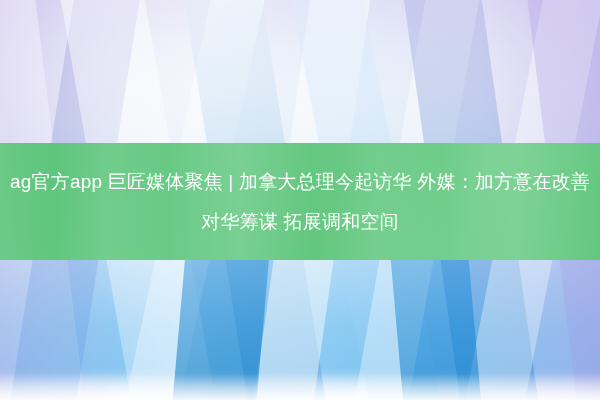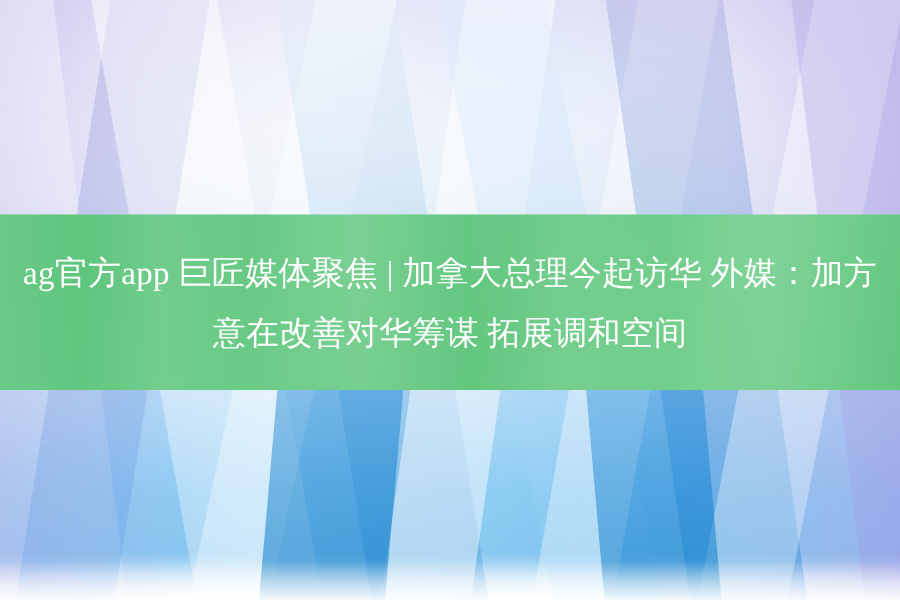--- a/index.html
+++ b/index.html
@@ -208,29 +208,28 @@
       linear-gradient(105deg, #59c378 0%, #6bcb87 34%, #63c77f 55%, #74cf8e 78%, #63c77f 100%);
     display: flex;
     align-items: center;
     justify-content: center;
     box-sizing: border-box;
     padding: 0 6px;
   }
 
   .headline-text {
     color: #ffffff;
-    font-size: 22px;
+    font-size: 19px;
     line-height: 40px;
     font-weight: 400;
     text-align: center;
     letter-spacing: 0.2px;
     white-space: normal;
     word-break: break-word;
     max-width: 590px;
-    font-family: Liberation Serif, serif;
   }
 </style>
 </head>
 <body>
 
 <div class="screenshot">
 
   <div class="bg-art">
     <div class="bg-base"></div>
     <div class="bg-hwash"></div>

